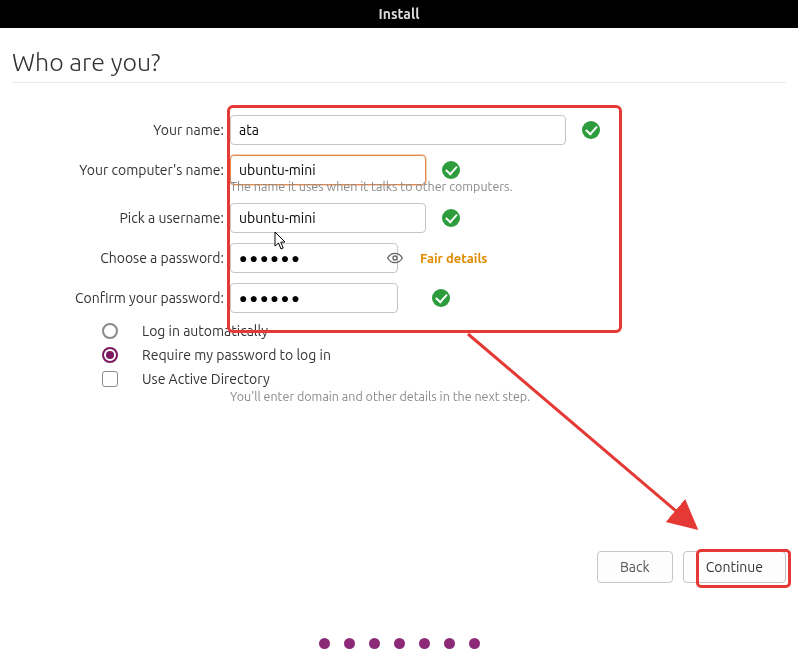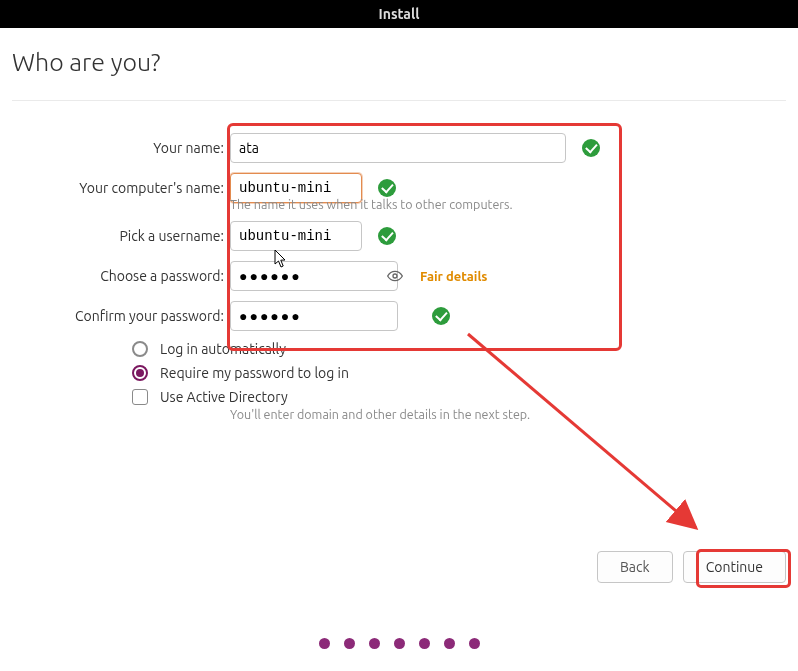--- a/index.html
+++ b/index.html
@@ -22,21 +22,21 @@
     font-weight: 600;
     font-size: 14px;
   }
   .content {
     padding: 20px 12px 0 12px;
   }
   .heading {
     font-size: 25px;
     font-weight: 300;
     color: #333;
-    margin-bottom: 24px;
+    margin-bottom: 6px;
   }
   .divider {
     border: none;
     border-top: 1px solid #eaeaea;
     margin-bottom: 24px;
   }
   .form-area {
     position: relative;
     padding-top: 8px;
   }
@@ -71,21 +71,21 @@
   }
   input[type=text], input[type=password] {
     border: 1px solid #c6c6c6;
     border-radius: 4px;
     padding: 6px 8px;
     font-size: 14px;
     font-family: inherit;
     background: #fff;
   }
   input.wide { width: 336px; }
-  input.med  { width: 132px; font-family: Liberation Mono, monospace; }
+  input.med  { width: 196px; }
   input.pw   { width: 168px; letter-spacing: 2px; }
   input.focused {
     border: 1px solid #e38b4f;
     box-shadow: 0 0 0 1px #e38b4f66;
   }
   .check-icon {
     width: 18px; height: 18px;
     border-radius: 50%;
     background: #2d9c3c;
     display: inline-flex;
@@ -117,23 +117,23 @@
     margin-bottom: 10px;
   }
   .pw-strength {
     color: #e08b00;
     font-weight: 600;
     font-size: 13px;
   }
   .radio-row, .check-row {
     display: flex;
     align-items: center;
-    margin-left: 120px;
+    margin-left: 90px;
     margin-bottom: 8px;
-    gap: 12px;
+    gap: 24px;
   }
   .radio {
     width: 16px; height: 16px;
     border: 2px solid #8a8a8a;
     border-radius: 50%;
     display: inline-flex;
     align-items: center;
     justify-content: center;
     flex-shrink: 0;
     background: #fff;

